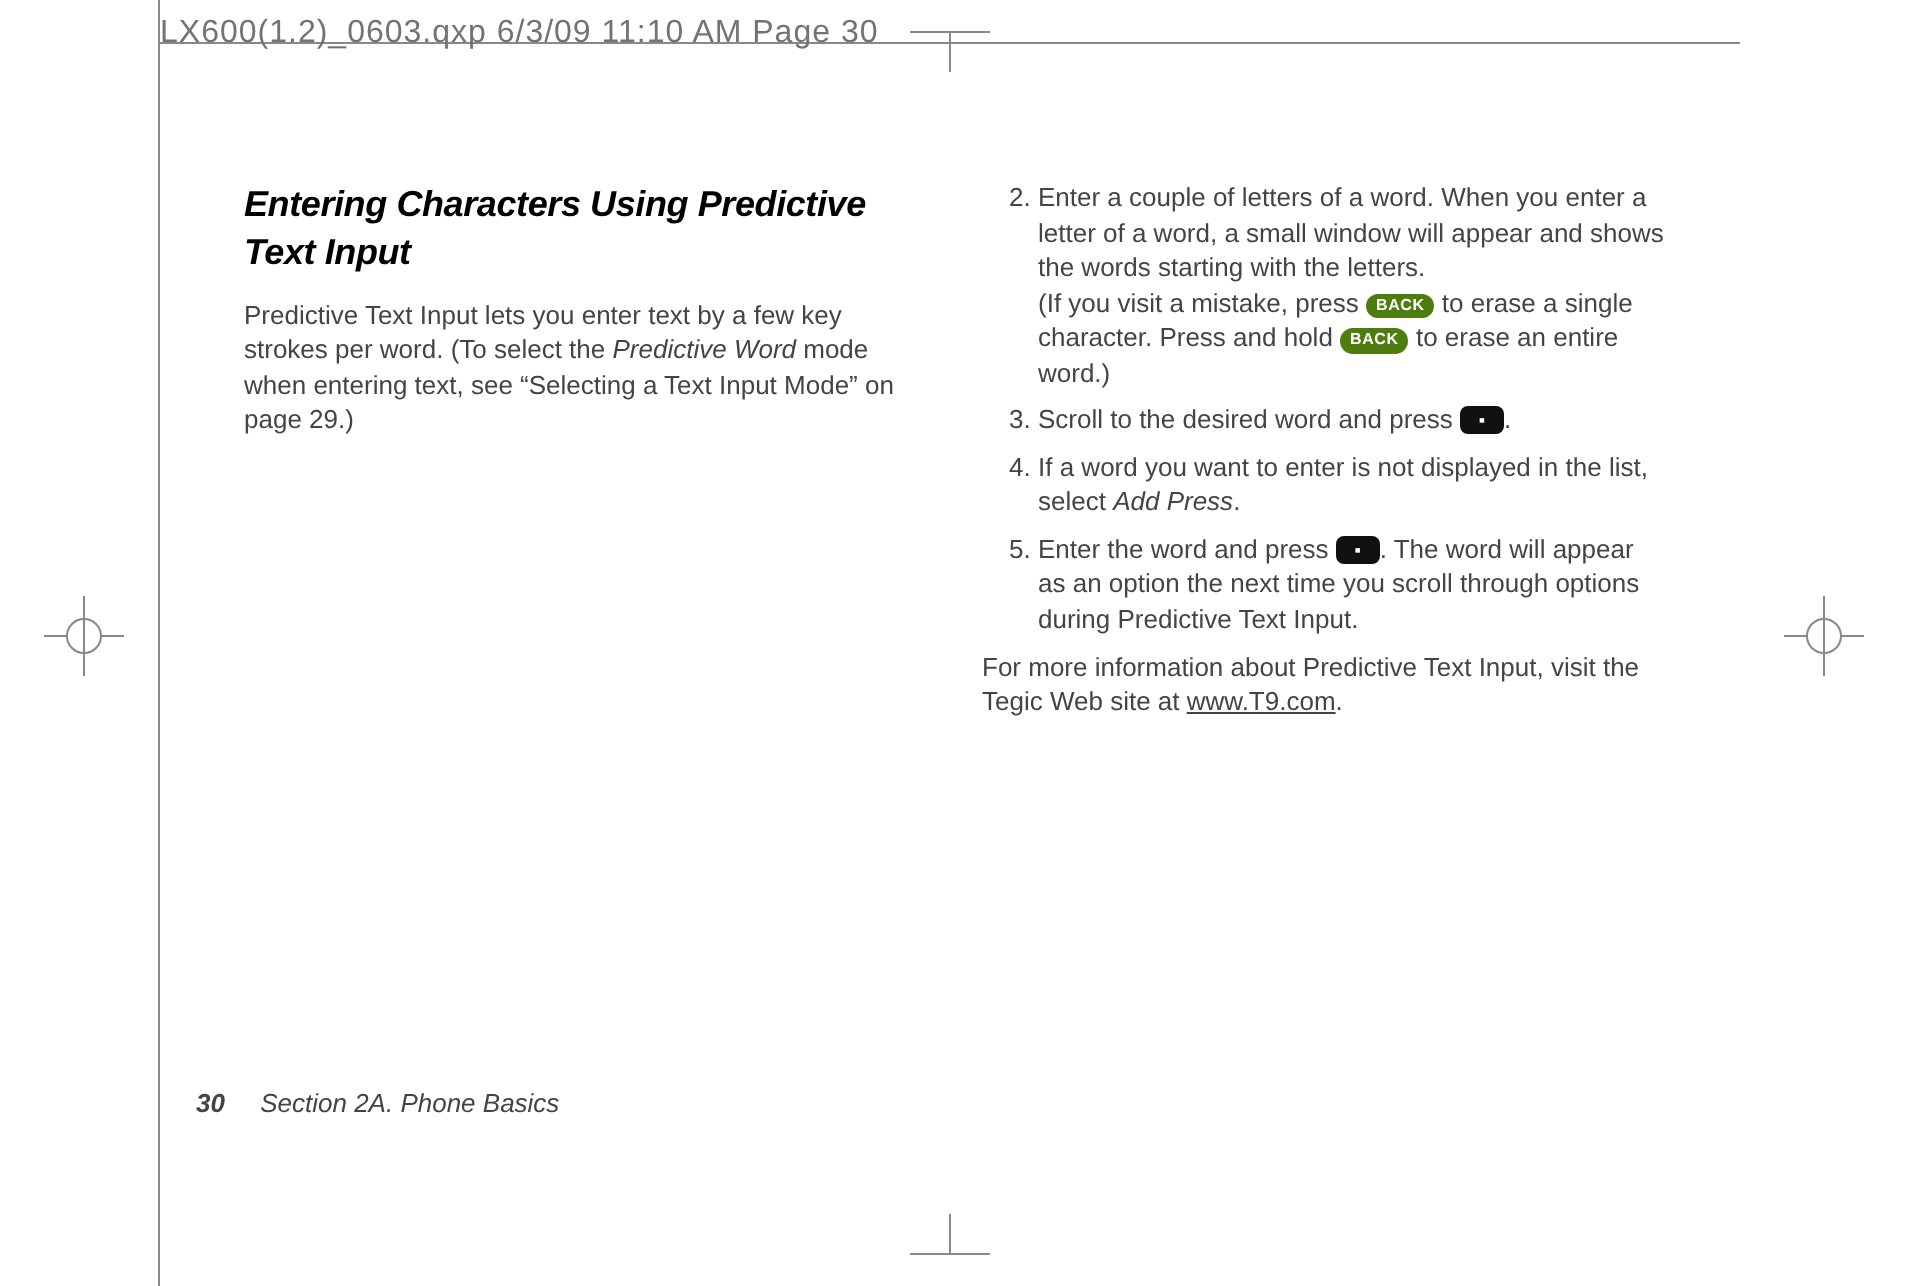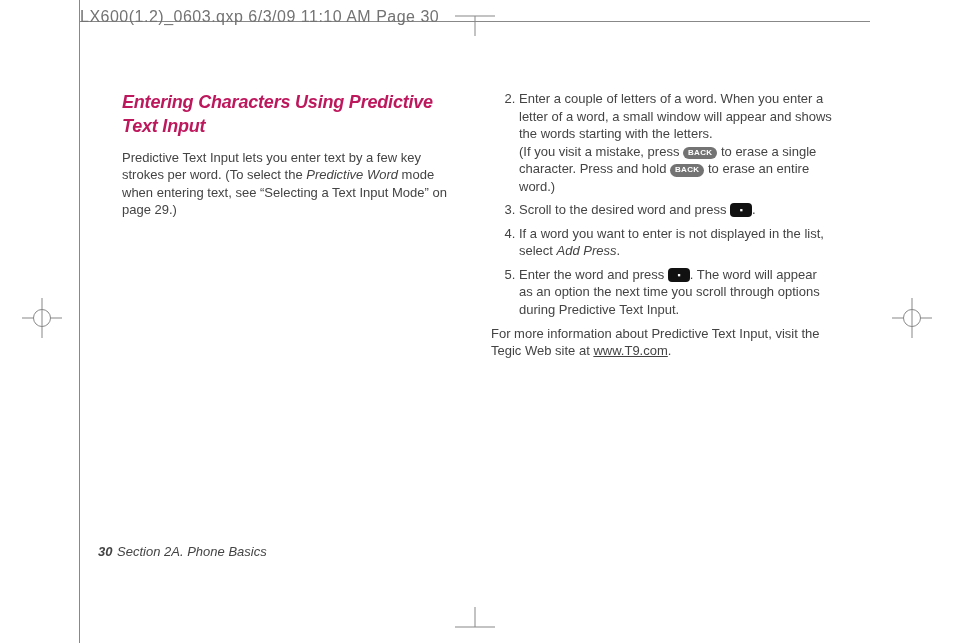--- a/index.html
+++ b/index.html
@@ -82,34 +82,34 @@
   .column {
     flex: 1;
     font-size: 13px;
     line-height: 1.35;
     color: #444;
   }
   .section-title {
     font-style: italic;
     font-weight: bold;
     font-size: 18px;
-    color: #be185d;
+    color: #000000;
     margin: 0 0 10px 0;
     letter-spacing: -0.2px;
   }
   p { margin: 0 0 10px 0; }
   .em-word { font-style: italic; }
   ol {
     margin: 0 0 0 0;
     padding-left: 28px;
   }
   li { margin-bottom: 6px; }
   .key-label {
     display: inline-block;
-    background: #737373;
+    background: #4d7c0f;
     color: #fff;
     font-size: 8px;
     font-weight: bold;
     border-radius: 8px;
     padding: 1px 5px 1px 5px;
     vertical-align: 1px;
     letter-spacing: 0.3px;
   }
   .key-icon {
     display: inline-block;
@@ -126,21 +126,21 @@
   .footer {
     position: absolute;
     left: 98px;
     bottom: 84px;
     font-size: 13px;
     font-style: italic;
     color: #444;
   }
   .footer .pg {
     font-weight: bold;
-    margin-right: 1px;
+    margin-right: 14px;
   }
 </style>
 </head>
 <body>
 
 <div class="vert-rule"></div>
 <div class="header-rule"></div>
 
 <div class="header-line">LX600(1.2)_0603.qxp  6/3/09  11:10 AM  Page 30</div>
 

